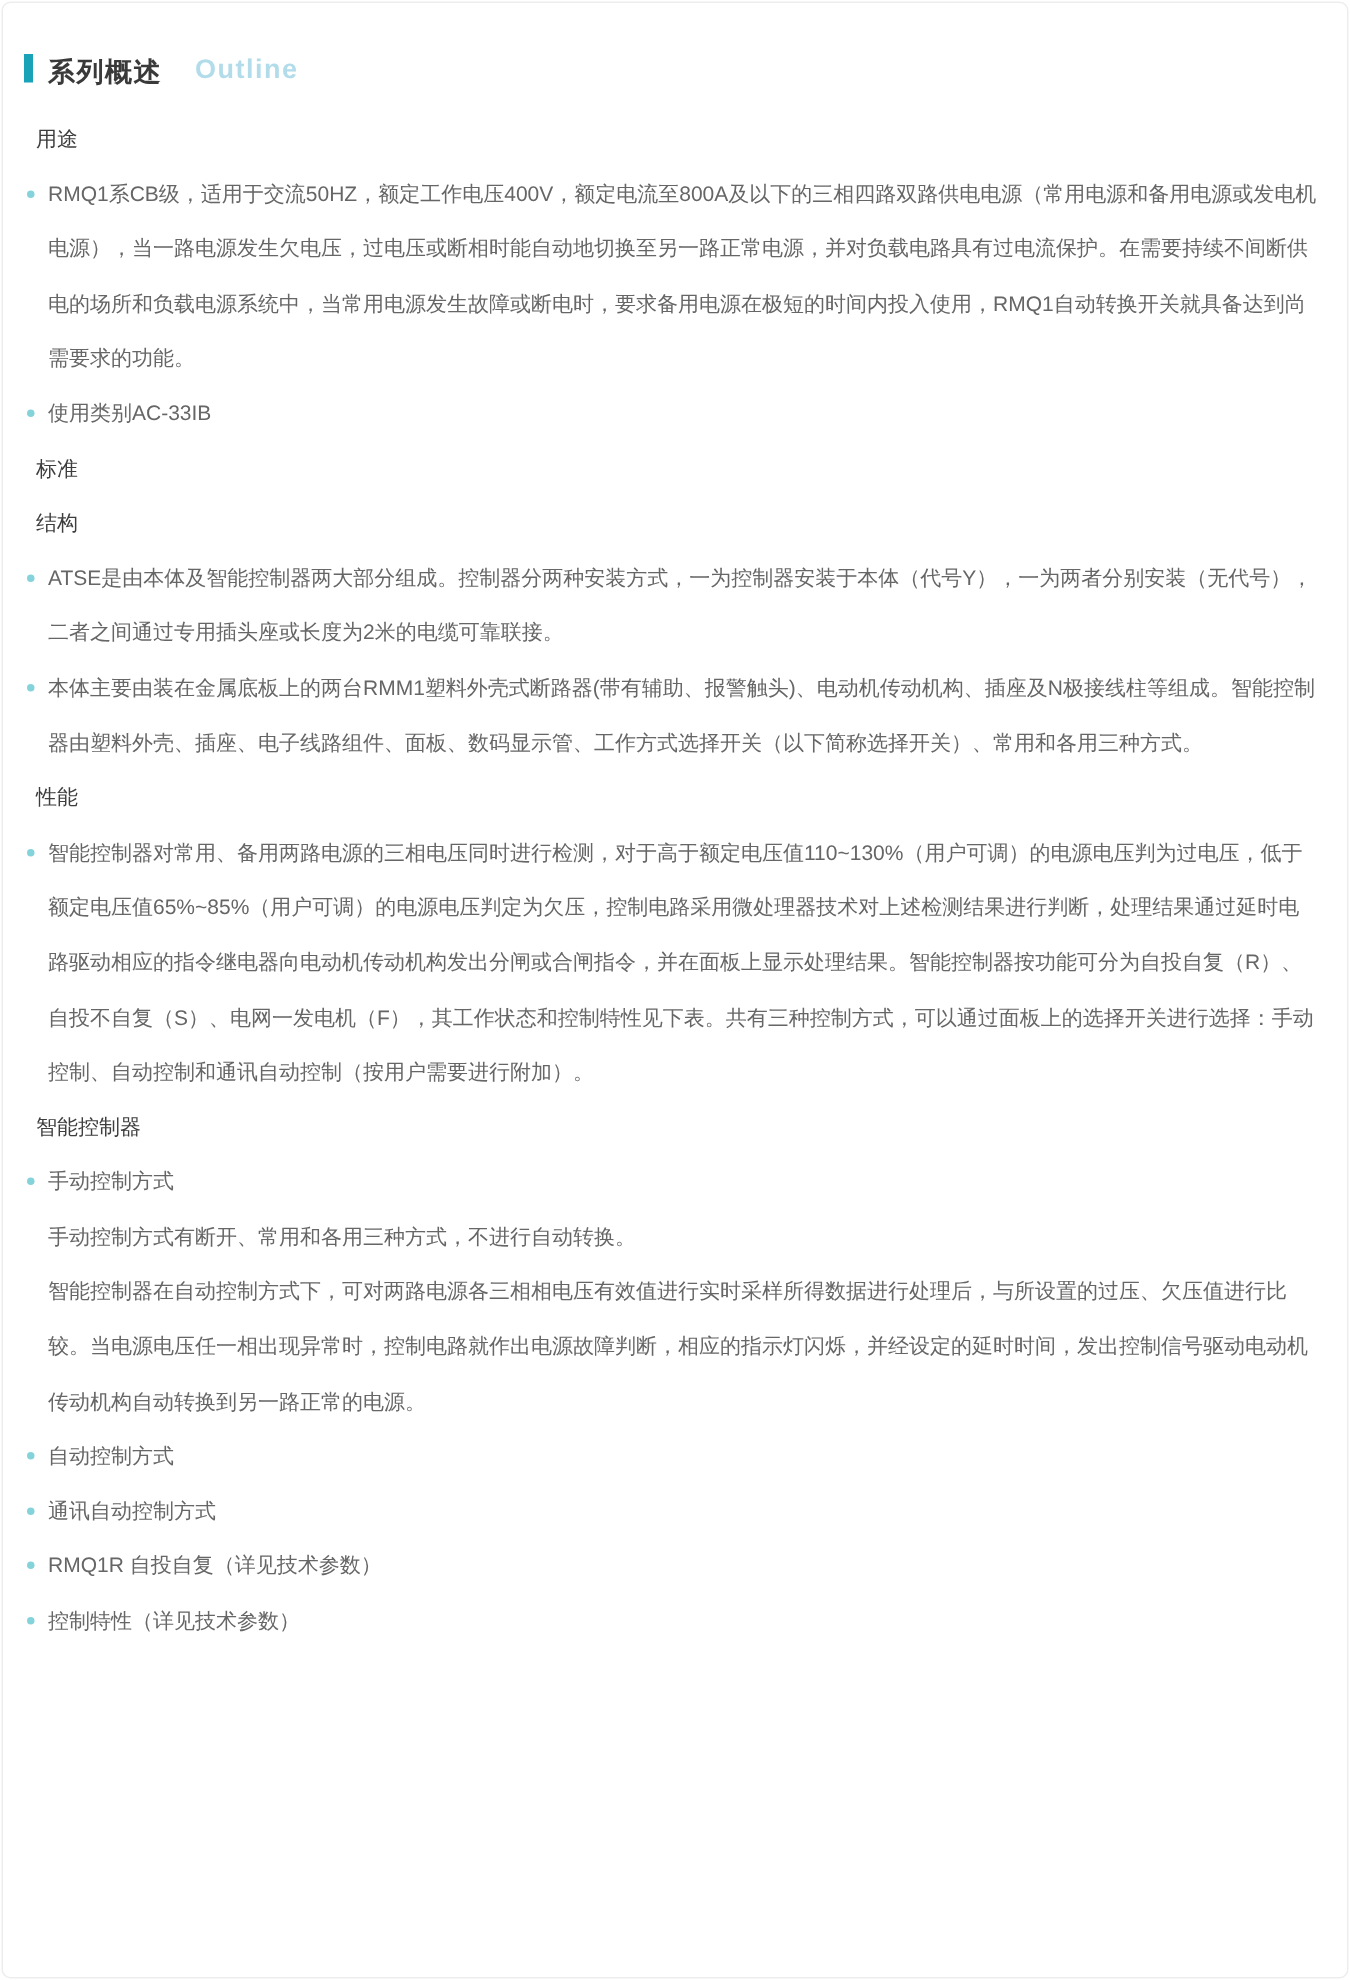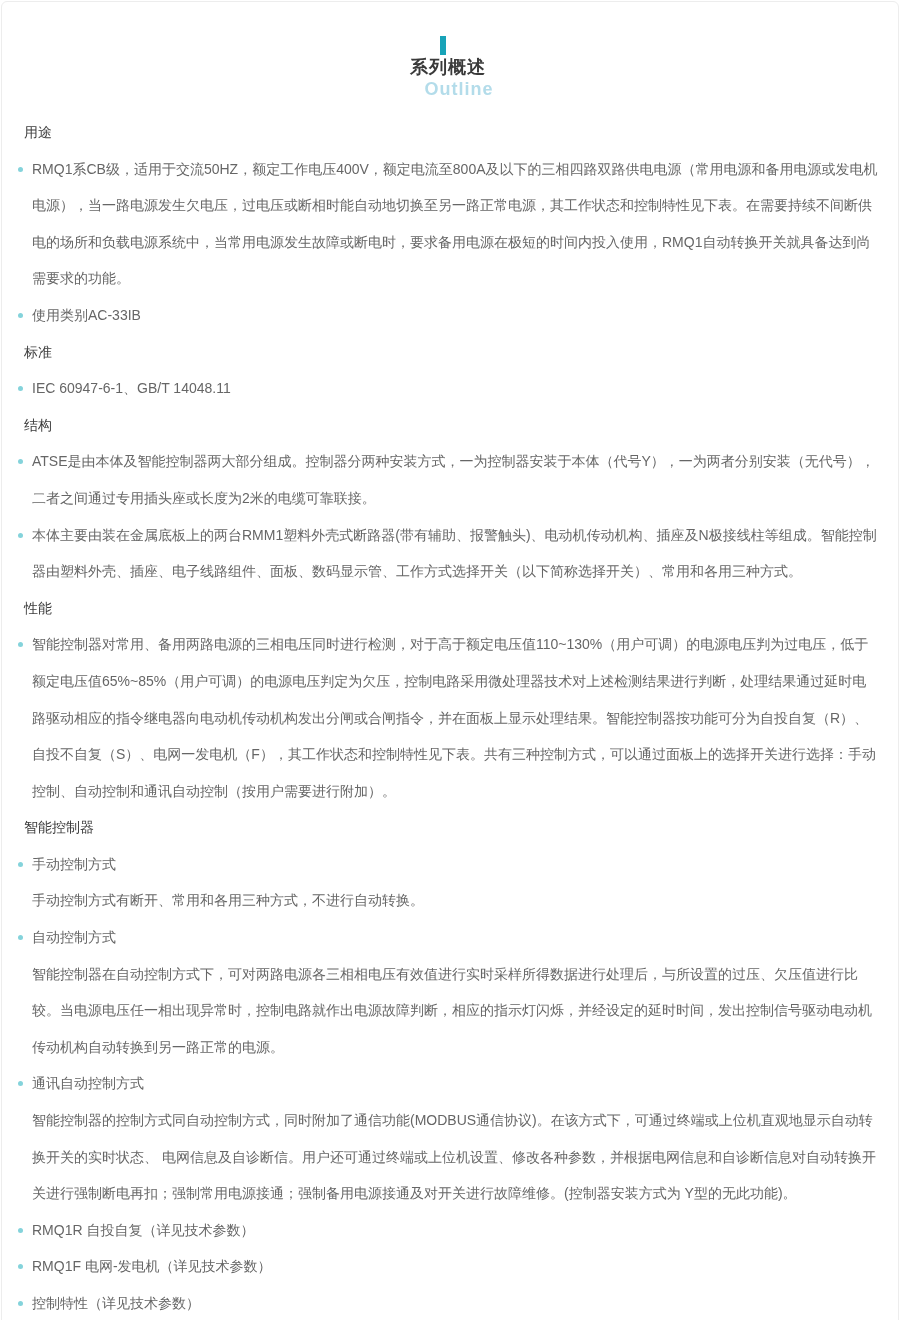--- a/index.html
+++ b/index.html
@@ -15,23 +15,21 @@
     min-height: 1318px;
     margin: 1px;
     border: 1px solid #ededed;
     border-radius: 6px;
     background: #fff;
     padding: 34px 18px 20px 14px;
   }
   
   .page-header {
     display: flex;
-    align-items: center;
     margin-bottom: 14px;
-    flex-direction: column;
   }
   .accent-bar {
     display: inline-block;
     width: 6px;
     height: 19px;
     background: var(--accent-color, #18a3b8);
     margin-right: 10px;
   }
   .title-cn {
     font-size: 18px;
@@ -84,34 +82,30 @@
   <div class="page-header">
     <span class="accent-bar"></span>
     <span class="title-cn">系列概述</span>
     <span class="title-en">Outline</span>
   </div>
 
   <div class="section">
     <div class="section-heading">用途</div>
     <div class="item bullet">
       <span class="dot"></span>
-      <span>RMQ1系CB级，适用于交流50HZ，额定工作电压400V，额定电流至800A及以下的三相四路双路供电电源（常用电源和备用电源或发电机电源），当一路电源发生欠电压，过电压或断相时能自动地切换至另一路正常电源，其工作状态和控制特性见下表。在需要持续不间断供电的场所和负载电源系统中，当常用电源发生故障或断电时，要求备用电源在极短的时间内投入使用，RMQ1自动转换开关就具备达到尚需要求的功能。</span>
+      <span>RMQ1系CB级，适用于交流50HZ，额定工作电压400V，额定电流至800A及以下的三相四路双路供电电源（常用电源和备用电源或发电机电源），当一路电源发生欠电压，过电压或断相时能自动地切换至另一路正常电源，并对负载电路具有过电流保护。在需要持续不间断供电的场所和负载电源系统中，当常用电源发生故障或断电时，要求备用电源在极短的时间内投入使用，RMQ1自动转换开关就具备达到尚需要求的功能。</span>
     </div>
     <div class="item bullet">
       <span class="dot"></span>
       <span>使用类别AC-33IB</span>
     </div>
   </div>
 
   <div class="section">
     <div class="section-heading">标准</div>
-    <div class="item bullet">
-      <span class="dot"></span>
-      <span>IEC 60947-6-1、GB/T 14048.11</span>
-    </div>
   </div>
 
   <div class="section">
     <div class="section-heading">结构</div>
     <div class="item bullet">
       <span class="dot"></span>
       <span>ATSE是由本体及智能控制器两大部分组成。控制器分两种安装方式，一为控制器安装于本体（代号Y），一为两者分别安装（无代号），二者之间通过专用插头座或长度为2米的电缆可靠联接。</span>
     </div>
     <div class="item bullet">
       <span class="dot"></span>
@@ -127,37 +121,32 @@
     </div>
   </div>
 
   <div class="section">
     <div class="section-heading">智能控制器</div>
     <div class="item bullet">
       <span class="dot"></span>
       <span>手动控制方式</span>
     </div>
     <div class="item plain">手动控制方式有断开、常用和各用三种方式，不进行自动转换。</div>
+    <div class="item plain">智能控制器在自动控制方式下，可对两路电源各三相相电压有效值进行实时采样所得数据进行处理后，与所设置的过压、欠压值进行比较。当电源电压任一相出现异常时，控制电路就作出电源故障判断，相应的指示灯闪烁，并经设定的延时时间，发出控制信号驱动电动机传动机构自动转换到另一路正常的电源。</div>
     <div class="item bullet">
       <span class="dot"></span>
       <span>自动控制方式</span>
     </div>
-    <div class="item plain">智能控制器在自动控制方式下，可对两路电源各三相相电压有效值进行实时采样所得数据进行处理后，与所设置的过压、欠压值进行比较。当电源电压任一相出现异常时，控制电路就作出电源故障判断，相应的指示灯闪烁，并经设定的延时时间，发出控制信号驱动电动机传动机构自动转换到另一路正常的电源。</div>
     <div class="item bullet">
       <span class="dot"></span>
       <span>通讯自动控制方式</span>
     </div>
-    <div class="item plain">智能控制器的控制方式同自动控制方式，同时附加了通信功能(MODBUS通信协议)。在该方式下，可通过终端或上位机直观地显示自动转换开关的实时状态、 电网信息及自诊断信。用户还可通过终端或上位机设置、修改各种参数，并根据电网信息和自诊断信息对自动转换开关进行强制断电再扣；强制常用电源接通；强制备用电源接通及对开关进行故障维修。(控制器安装方式为 Y型的无此功能)。</div>
     <div class="item bullet">
       <span class="dot"></span>
       <span>RMQ1R 自投自复（详见技术参数）</span>
-    </div>
-    <div class="item bullet">
-      <span class="dot"></span>
-      <span>RMQ1F 电网-发电机（详见技术参数）</span>
     </div>
     <div class="item bullet">
       <span class="dot"></span>
       <span>控制特性（详见技术参数）</span>
     </div>
   </div>
 
 </div>
 
 </body></html>

